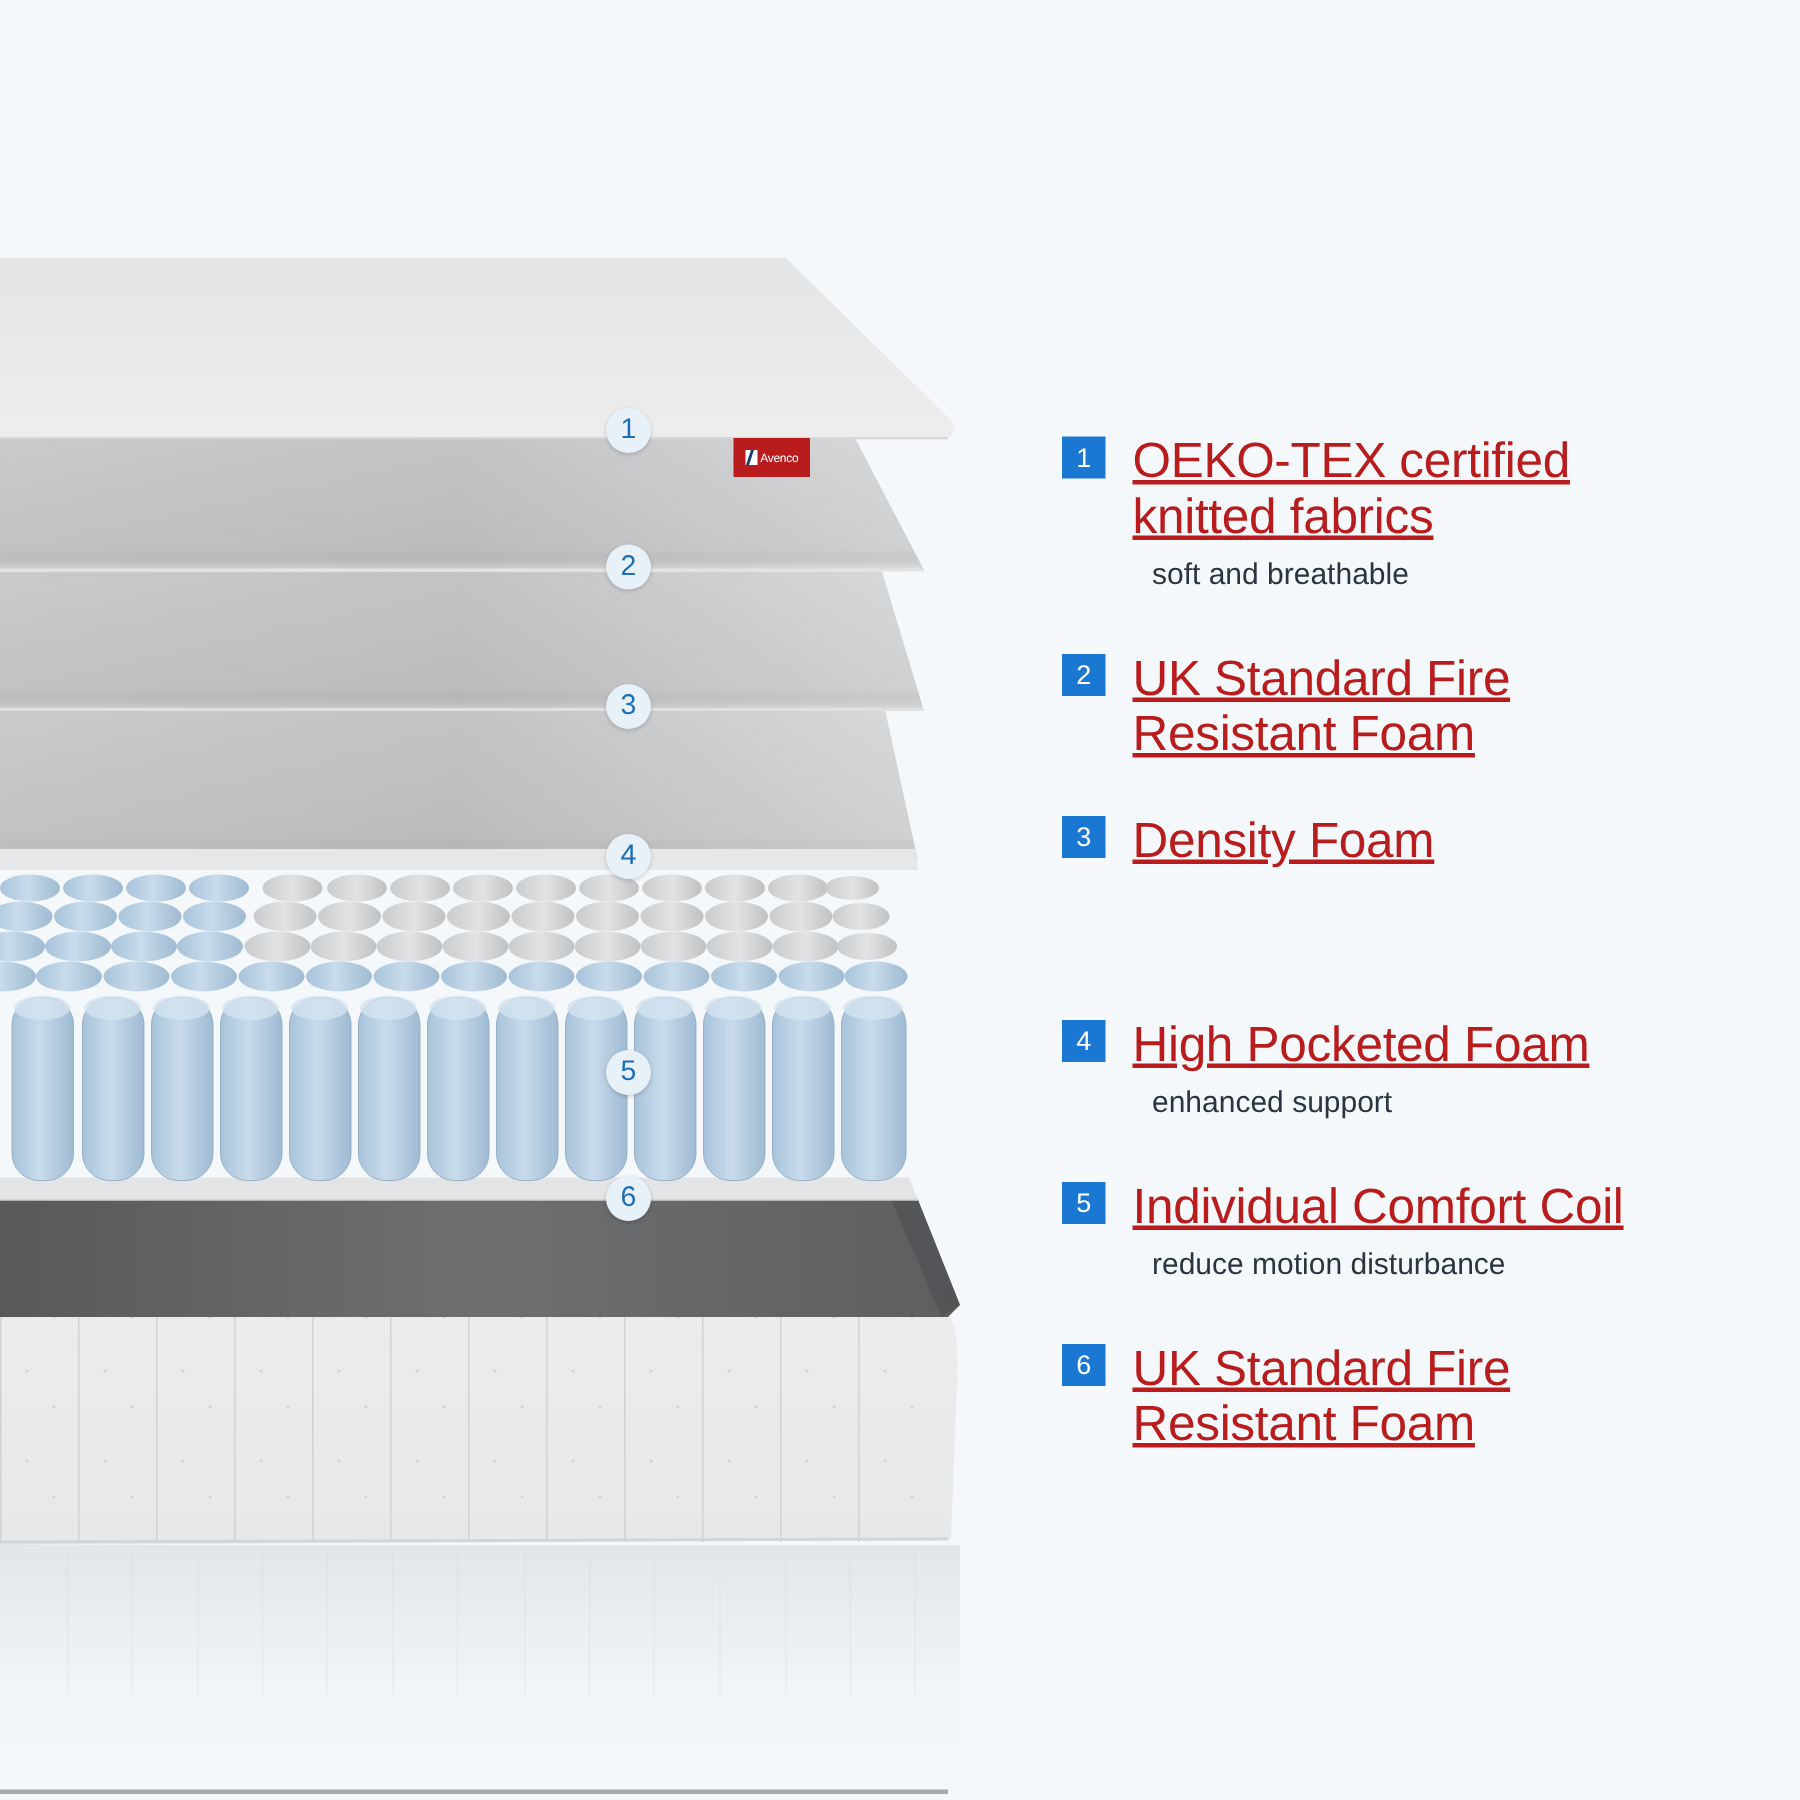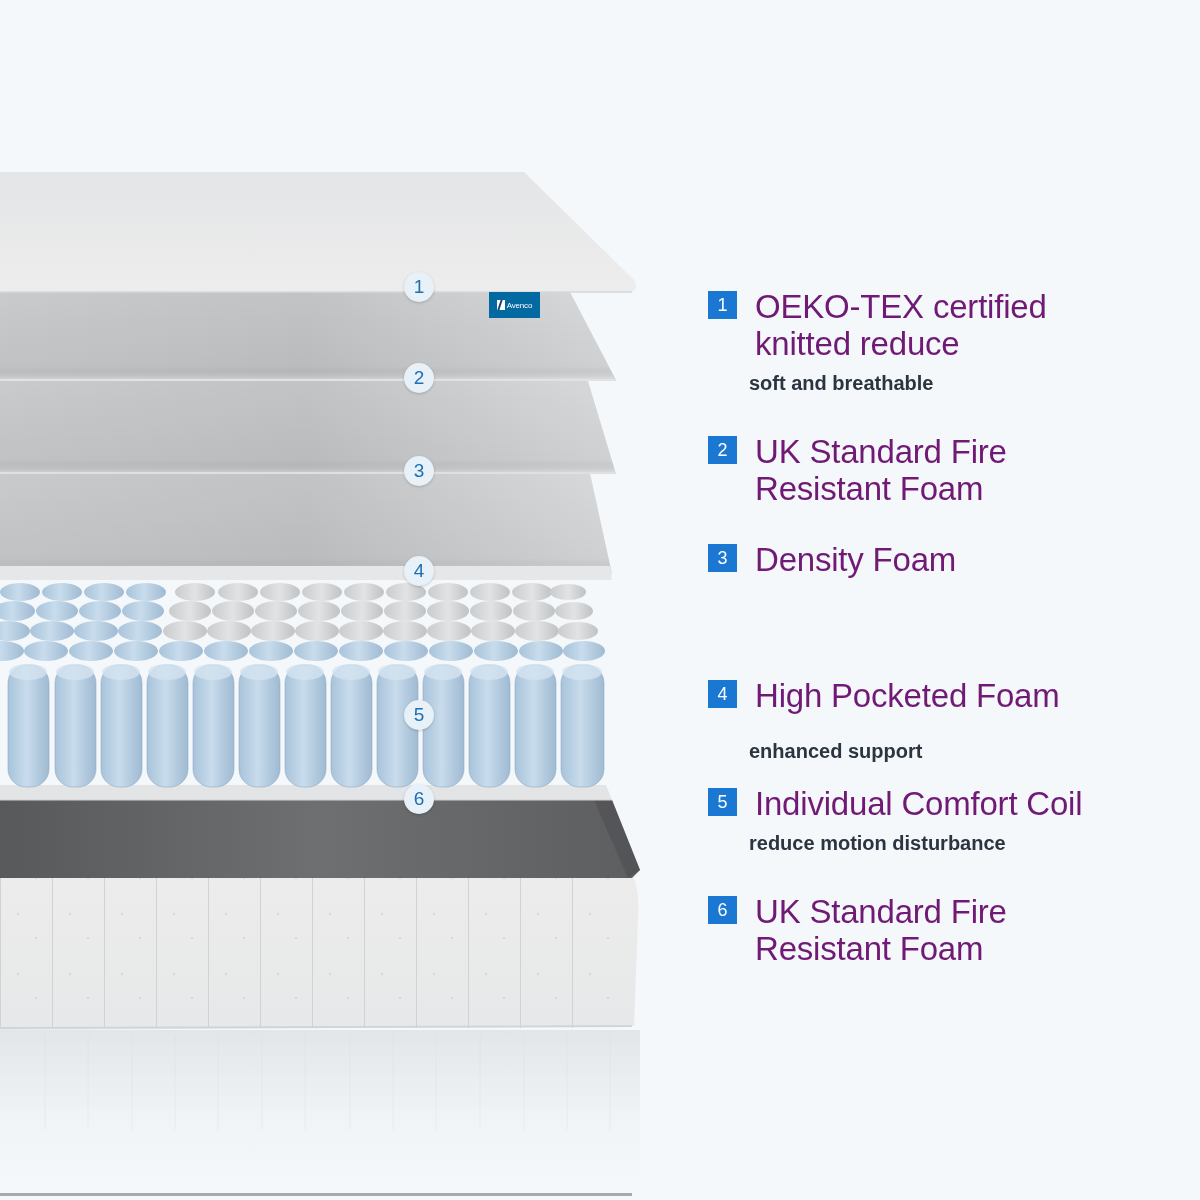--- a/index.html
+++ b/index.html
@@ -25,21 +25,21 @@
       font-size: 19px;
       line-height: 30px;
       text-align: center;
       font-family: "Liberation Sans", sans-serif;
     }
 
     .brand-tag {
       position: absolute;
       left: 489px; top: 292px;
       width: 51px; height: 26px;
-      background: #0369a1;
+      background: #b91c1c;
       color: #ffffff;
       font-size: 8px;
       display: flex; align-items: center; justify-content: center;
       gap: 2px;
       letter-spacing: -0.2px;
     }
     .brand-tag .logo-mark {
       width: 8px; height: 10px; background: #ffffff; position: relative;
     }
     .brand-tag .logo-mark::after {
@@ -54,33 +54,33 @@
       position: absolute; left: 0; top: 3px;
       width: 29px; height: 28px;
       background: #1a78d2;
       color: #ffffff;
       font-size: 18px;
       line-height: 28px;
       text-align: center;
     }
     .feature .title {
       position: absolute; left: 47px; top: 0;
-      color: #701a75;
+      color: #b91c1c;
       font-size: 33px;
       line-height: 37px;
       letter-spacing: -0.2px;
       white-space: nowrap;
+      text-decoration: underline;
     }
     .feature .desc {
-      position: absolute; left: 41px;
+      position: absolute; left: 60px;
       color: #2b3440;
       font-size: 20px;
       line-height: 29px;
       white-space: nowrap;
-      font-weight: bold;
     }
   </style>
 </head>
 <body>
 
 <div class="stage">
 
   <div class="illustration">
     <svg width="680" height="1200" viewBox="0 0 680 1200">
       <defs>
@@ -287,21 +287,21 @@
     <div class="marker" style="left:404px; top:700px;">5</div>
     <div class="marker" style="left:404px; top:784px;">6</div>
   </div>
 
   <div class="features">
 
     <div class="feature" style="top:288px;">
       <div class="badge">1</div>
       <div class="title">
         <div>OEKO-TEX certified</div>
-        <div>knitted reduce</div>
+        <div>knitted fabrics</div>
       </div>
       <div class="desc" style="top:81px;">
         <div>soft and breathable</div>
       </div>
     </div>
 
     <div class="feature" style="top:433px;">
       <div class="badge">2</div>
       <div class="title">
         <div>UK Standard Fire</div>
@@ -316,21 +316,21 @@
       </div>
       <div class="desc" style="top:44px;">
       </div>
     </div>
 
     <div class="feature" style="top:677px;">
       <div class="badge">4</div>
       <div class="title">
         <div>High Pocketed Foam</div>
       </div>
-      <div class="desc" style="top:44px;margin-top:16px;">
+      <div class="desc" style="top:44px;">
         <div>enhanced support</div>
       </div>
     </div>
 
     <div class="feature" style="top:785px;">
       <div class="badge">5</div>
       <div class="title">
         <div>Individual Comfort Coil</div>
       </div>
       <div class="desc" style="top:44px;text-align:right;">

